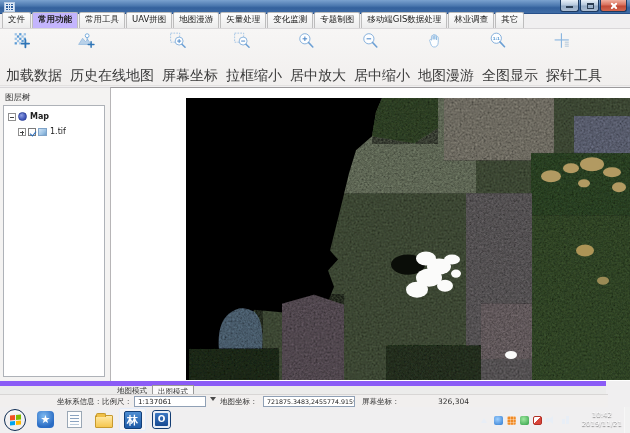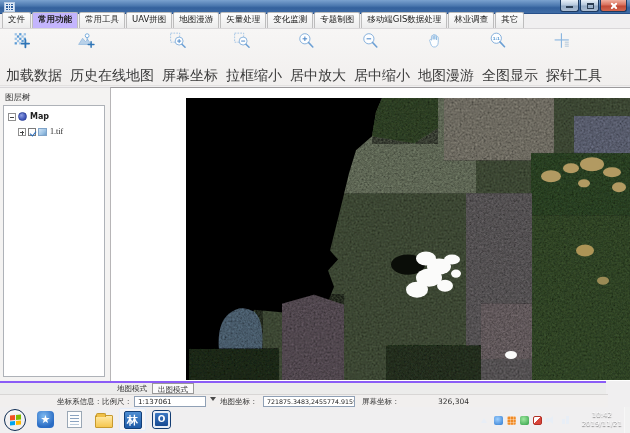--- a/index.html
+++ b/index.html
@@ -41,40 +41,40 @@
   .tbtn svg { width:32px; height:32px; margin-top:1px; }
   .tlabel { font-size:14px; color:#3a3a3a; margin-top:18px; white-space:nowrap; }
 
   
   .content { position:absolute; left:0; top:87px; width:630px; height:294px; background:#f0eff0; }
   .leftpanel { position:absolute; left:0; top:0; width:110px; height:294px; background:#f4f3f2; border-top:1px solid #d9d7d9;}
   .paneltitle { font-size:8.5px; color:#333; padding:4px 0 0 5px; }
   .treebox { position:absolute; left:3px; top:17px; width:102px; height:272px; background:#fff; border:1px solid #aeb2b8; overflow:hidden; }
   .trow { display:flex; align-items:flex-end; height:12px; margin-top:3px; font-size:8px; color:#222; }
   .trow.root { padding-left:4px; font-weight:bold; }
-  .trow.child { padding-left:14px;font-family:Liberation Serif, serif; }
+  .trow.child { padding-left:14px; }
   .expander { width:8px; height:8px; border:1px solid #8f8f8f; background:#fff; position:relative; flex:none; margin-right:2px; }
   .expander::before { content:""; position:absolute; left:1px; top:3px; width:4px; height:1px; background:#444; }
   .expander.plus::after { content:""; position:absolute; left:2.5px; top:1.5px; width:1px; height:4px; background:#444; }
   .globe { width:9px; height:9px; border-radius:50%; flex:none; margin-right:3px;
     background:radial-gradient(circle at 35% 35%, #8f9fe0 0%, #4a5fc0 55%, #2c3f9a 100%); border:1px solid #33479e; }
   .checkbox { width:8px; height:8px; border:1px solid #7a7a7a; background:#fff; position:relative; flex:none; margin-right:2px; }
   .checkbox::after { content:""; position:absolute; left:1.5px; top:1px; width:3px; height:5px;
     border:solid #2a6fc0; border-width:0 1.5px 1.5px 0; transform:rotate(40deg); }
   .thumb { width:9px; height:8px; flex:none; margin-right:3px; border:1px solid #7fa3c8;
     background:linear-gradient(135deg,#cfe3f5 0%,#9cc2e4 60%,#6fa0cc 100%); }
 
   .maparea { position:absolute; left:110px; top:0; width:520px; height:294px; background:#ffffff;
     border-left:1px solid #b7b5b7; border-top:1px solid #9b999b; }
   .imagery { position:absolute; left:75px; top:10px; width:444px; height:282px; }
   .imagery svg { width:100%; height:100%; display:block; }
 
   
   .modetabs { position:absolute; left:0; top:381px; width:606px; height:13px; background:#ececeb;
-    border-top:2px solid #8b5cf6; display:flex; align-items:center; padding-left:112px; }
+    border-top:5px solid #8b5cf6; display:flex; align-items:center; padding-left:112px; }
   .modetab { font-size:7.5px; color:#333; padding:0 5px; height:11px; line-height:11px; }
   .modetab.selected { background:#fafafa; border:1px solid #9a9a9a; }
 
   
   .statusbar { position:absolute; left:0; top:394px; width:608px; height:13px; background:#f1efee;
     border-top:1px solid #d8d6d5; font-size:7.5px; color:#333; }
   .statusbar span { position:absolute; top:2px; white-space:nowrap; }
   .sbox { position:absolute; top:1px; height:11px; background:#fff; border:1px solid #8fa0b5; font-size:7px; color:#222;
     line-height:10px; padding-left:3px; overflow:hidden; }
   .combo-arrow { position:absolute; top:5px; width:0; height:0; border-left:3px solid transparent; border-right:3px solid transparent; border-top:4px solid #4a4a4a; }

